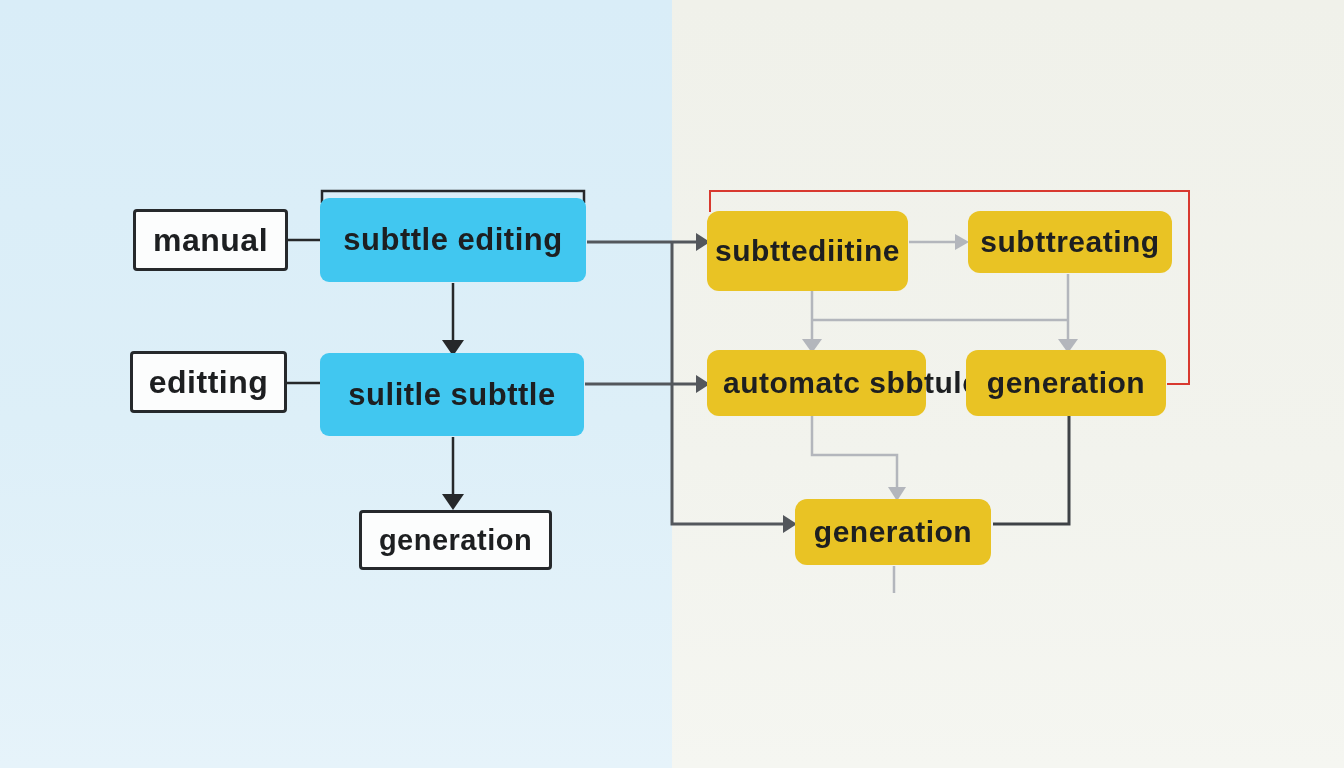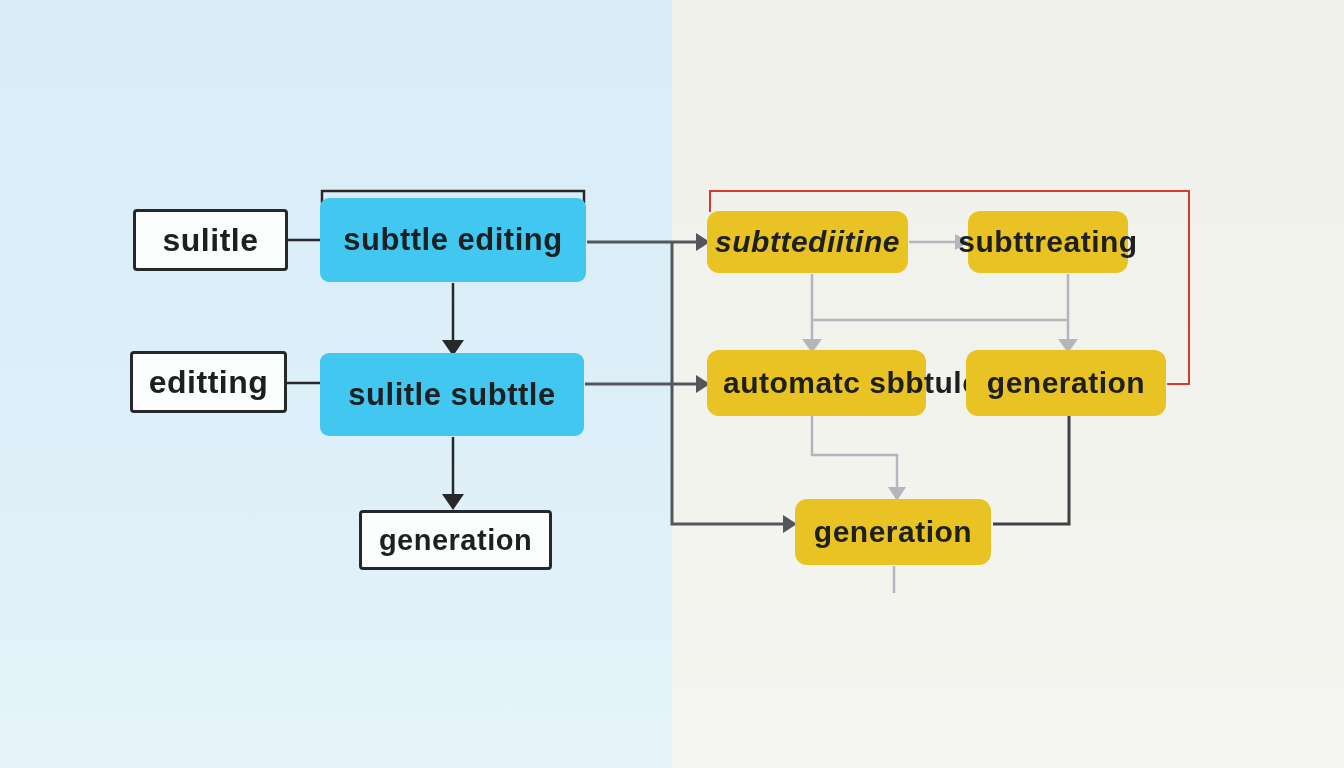--- a/index.html
+++ b/index.html
@@ -85,44 +85,44 @@
     <polygon points="888,487 906,487 897,501" fill="#b3b6bc"></polygon>
 
     <polyline points="1069,416 1069,524 993,524" fill="none" stroke="#3e4246" stroke-width="3"></polyline>
 
     <line x1="894" y1="566" x2="894" y2="593" stroke="#b3b6bc" stroke-width="2.5"></line>
 
     <polyline points="710,212 710,191 1189,191 1189,384 1167,384" fill="none" stroke="#d8392f" stroke-width="2"></polyline>
   </svg>
 
   <div class="node node-white" style="left:133px;top:209px;width:149px;height:56px;">
-    <span>sulitle</span>
+    <span>manual</span>
   </div>
 
   <div class="node node-blue" style="left:320px;top:198px;width:266px;height:84px;align-items:center;">
     <span>subttle editing</span>
   </div>
 
   <div class="node node-white" style="left:130px;top:351px;width:151px;height:56px;">
     <span>editting</span>
   </div>
 
   <div class="node node-blue" style="left:320px;top:353px;width:264px;height:83px;">
     <span>sulitle subttle</span>
   </div>
 
   <div class="node node-white" style="left:359px;top:510px;width:187px;height:54px;font-size:29px;">
     <span>generation</span>
   </div>
 
-  <div class="node node-yellow" style="left:707px;top:211px;width:201px;height:62px;font-style:italic;">
+  <div class="node node-yellow" style="left:707px;top:211px;width:201px;height:80px;">
     <span>subttediitine</span>
   </div>
 
-  <div class="node node-yellow" style="left:968px;top:211px;width:160px;height:62px;">
+  <div class="node node-yellow" style="left:968px;top:211px;width:204px;height:62px;">
     <span>subttreating</span>
   </div>
 
   <div class="node node-yellow overflow-label" style="left:707px;top:350px;width:203px;height:66px;">
     <span>automatc sbbtule</span>
   </div>
 
   <div class="node node-yellow" style="left:966px;top:350px;width:200px;height:66px;">
     <span>generation</span>
   </div>

